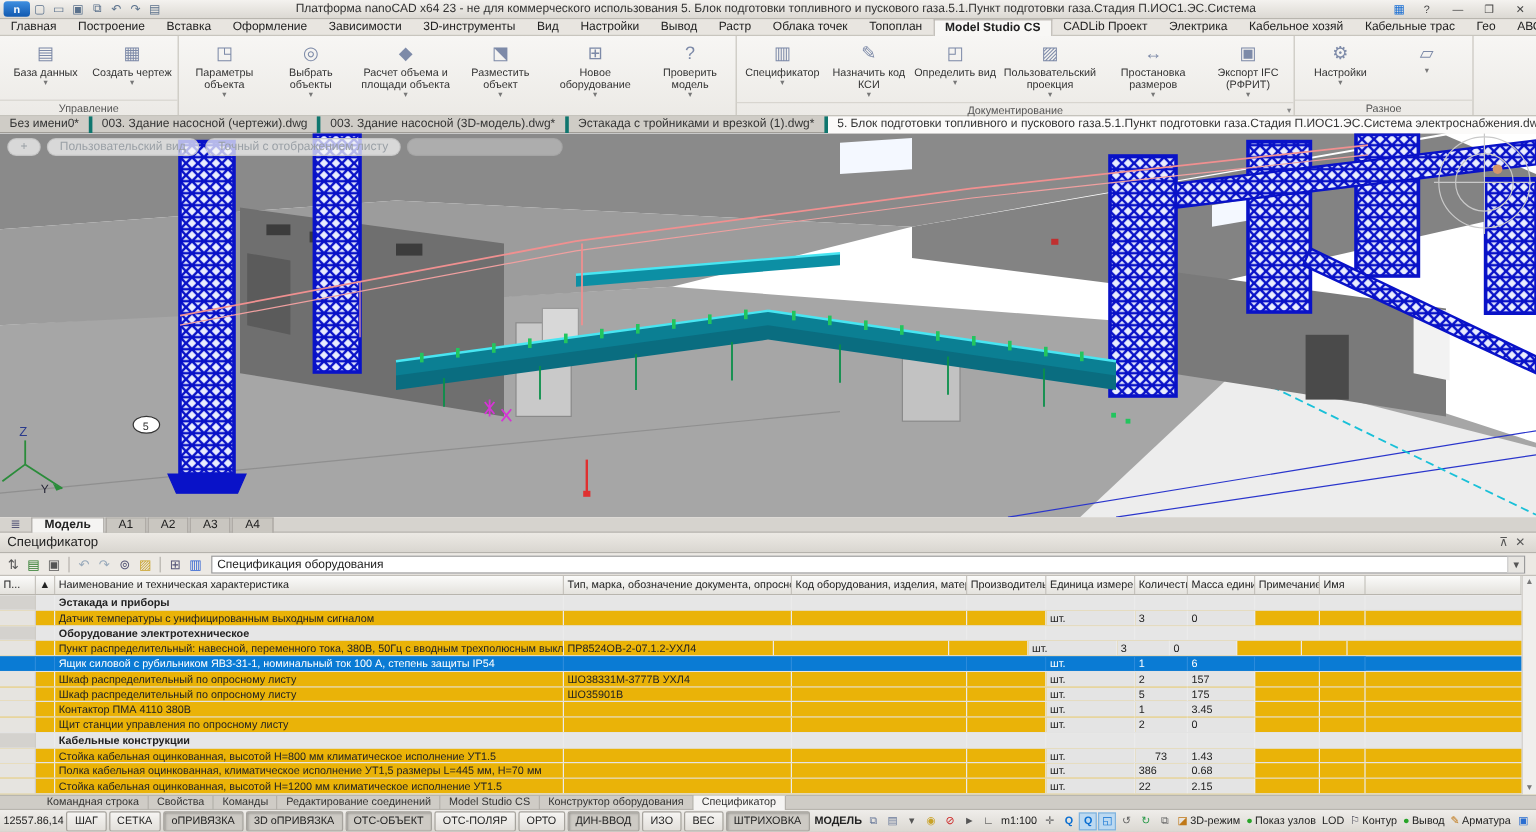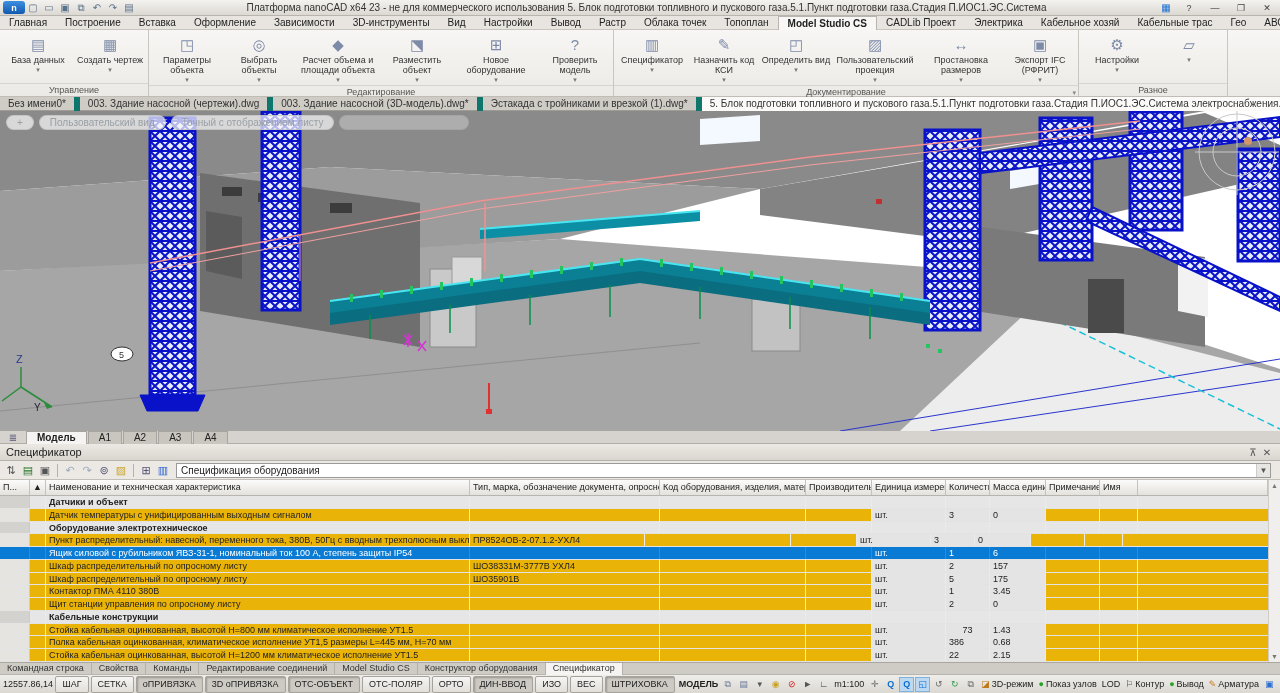--- a/index.html
+++ b/index.html
@@ -39,21 +39,21 @@
     line-height:10px; color:#333; cursor:default; }
   .rbtn .ric { font-size:15px; height:20px; line-height:20px; color:#7d8aa8; }
   .rbtn .arr { font-size:7px; color:#777; }
   .rlabel { height:13px; font-size:9px; color:#555; text-align:center; line-height:13px;
     border-top:1px solid #d8d5cf; position:relative; }
   .rlabel .dlg { position:absolute; right:2px; top:0; font-size:7px; color:#888; }
 
   
   #doctabs { height:14px; background:#cfccc6; border-bottom:1px solid #9f9c96;
     font-size:10px; }
-  .doc-tab { padding:0 8px; height:14px; line-height:13px; border-right:6px solid #0f766e;
+  .doc-tab { padding:0 8px; height:14px; line-height:13px; border-right:3px solid #0f766e;
     color:#333; white-space:nowrap; }
   .doc-tab.active { background:#fbfaf9; font-weight:normal; }
 
   
   #viewport { position:relative; height:320px; background:#fff; overflow:hidden; }
   #scene { position:absolute; left:0; top:0; }
   #vp-pills { position:absolute; left:6px; top:4px; display:flex; gap:5px; z-index:5; }
   .pill { background:rgba(246,246,246,.72); border:1px solid rgba(190,190,190,.7);
     border-radius:8px; color:#9aa0a6; font-size:10px; padding:0 10px; height:15px;
     line-height:14px; white-space:nowrap; }
@@ -101,21 +101,21 @@
   .tr.sel { background:#0a7bd4; color:#fff; }
   .tr.sel .td, .tr.sel .td.gut, .tr.sel .td.shade { background:#0a7bd4; color:#fff;
     border-right-color:#2a8bdc; }
   #vscroll { position:absolute; right:0; top:0; width:12px; height:182px;
     background:#f0efed; border-left:1px solid #d0cdc7; display:flex;
     flex-direction:column; justify-content:space-between; align-items:center;
     font-size:7px; color:#777; padding:2px 0; }
 
   
   #bottomtabs { height:12px; background:#cfccc6; border-top:1px solid #aaa7a1;
-    font-size:9px; }
+    font-size:9px;padding-left:32px; }
   .btab { padding:0 7px; height:12px; line-height:11px; border-right:1px solid #b4b1ab;
     color:#333; white-space:nowrap; }
   .btab.active { background:#f5f4f2; }
 
   
   #statusbar { height:19px; background:linear-gradient(#efedea,#dbd8d2);
     border-top:1px solid #b8b5ae; font-size:9px; padding:0 3px; gap:2px; }
   #coords { width:96px; white-space:nowrap; overflow:hidden; color:#222; }
   .toggle { padding:0 6px; height:17px; line-height:14px; border:1px solid #a6a39d;
     background:linear-gradient(#f6f5f3,#e2dfda); border-radius:2px; white-space:nowrap; }
@@ -208,21 +208,20 @@
           <span class="ric">⊞</span>
           <span>Новое оборудование</span>
           <span class="arr">▾</span>
         </div>
         <div class="rbtn">
           <span class="ric">?</span>
           <span>Проверить модель</span>
           <span class="arr">▾</span>
         </div>
       </div>
-      <div class="rlabel">Редактирование</div>
     </div>
     <div class="rgroup">
       <div class="rbuttons">
         <div class="rbtn">
           <span class="ric">▥</span>
           <span>Спецификатор</span>
           <span class="arr">▾</span>
         </div>
         <div class="rbtn">
           <span class="ric">✎</span>
@@ -460,21 +459,21 @@
       <span class="th" style="width: 44px;">Количество</span>
       <span class="th" style="width: 56px;">Масса единицы, кг</span>
       <span class="th" style="width: 54px;">Примечание</span>
       <span class="th" style="width: 38px;">Имя</span>
       <span class="th" style="width: 130px;"></span>
     </div>
   <div id="tbody">
       <div class="tr group">
         <span class="td gut" style="width: 30px;"></span>
         <span class="td" style="width: 16px;"></span>
-        <span class="td" style="width: 424px;">Датчики и объект</span>
+        <span class="td" style="width: 424px;">Эстакада и приборы</span>
         <span class="td" style="width: 190px;"></span>
         <span class="td" style="width: 146px;"></span>
         <span class="td" style="width: 66px;"></span>
         <span class="td shade" style="width: 74px;"></span>
         <span class="td shade" style="width: 44px;"></span>
         <span class="td shade" style="width: 56px;"></span>
         <span class="td" style="width: 54px;"></span>
         <span class="td" style="width: 38px;"></span>
       </div>
       <div class="tr">

